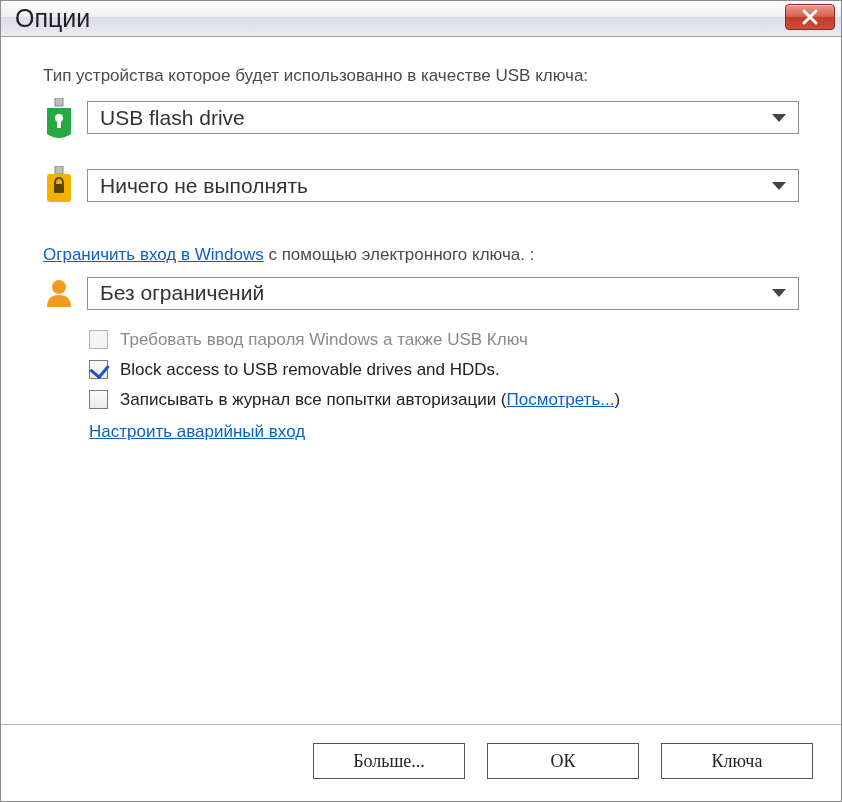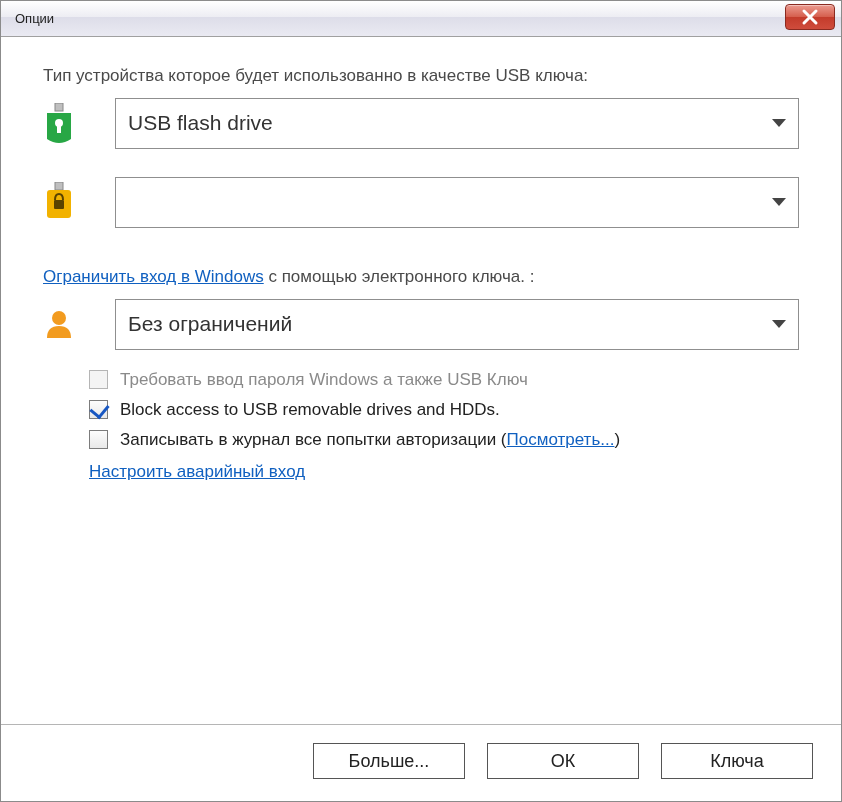--- a/index.html
+++ b/index.html
@@ -25,21 +25,21 @@
   .titlebar {
     height: 36px;
     background: linear-gradient(to bottom, #ffffff 0%, #ededf3 45%, #dddde9 46%, #eaeaf2 100%);
     border-bottom: 1px solid #a0a0a0;
     display: flex;
     align-items: center;
     padding: 0 8px 0 14px;
     position: relative;
   }
   .titlebar .title {
-    font-size: 13px;
+    font-size: 25px;
     color: #222;
   }
   .close-btn {
     position: absolute;
     right: 6px;
     top: 3px;
     width: 50px;
     height: 26px;
     background: linear-gradient(to bottom, #eb9a8f 0%, #d6604f 48%, #c33b2b 50%, #cf4c3c 100%);
     border: 1px solid #8a2a20;
@@ -68,31 +68,30 @@
   }
   .row {
     display: flex;
     align-items: center;
     gap: 12px;
     margin-bottom: 28px;
   }
   .icon-box { width: 32px; display:flex; justify-content:center; }
   .dropdown {
     flex: 1;
-    height: 51px;
+    height: 33px;
     border: 1px solid #8f8f8f;
     background: #fff;
     display: flex;
     align-items: center;
     padding: 12px 12px;
     font-size: 21px;
     color: #333;
     position: relative;
     cursor: pointer;
-    margin-left: 28px;
   }
   .dropdown .caret {
     position: absolute;
     right: 12px;
     top: 50%;
     transform: translateY(-50%);
     width: 0; height: 0;
     border-left: 7px solid transparent;
     border-right: 7px solid transparent;
     border-top: 8px solid #444;
@@ -125,20 +124,21 @@
     transform: rotate(40deg);
   }
   .disabled { color: #8a8a8a; }
   .checkbox.disabled { border-color:#b5b5b5; background:#f4f4f4; }
   .bottom-bar {
     border-top: 1px solid #b5b5b5;
     padding: 18px 28px 22px 0;
     display: flex;
     justify-content: flex-end;
     gap: 22px;
+    font-family: Liberation Serif, serif;
   }
   .btn {
     min-width: 152px;
     height: 36px;
     border: 1px solid #555;
     background: #fff;
     font-size: 18px;
     color: #222;
     display: flex;
     align-items: center;
@@ -183,20 +183,21 @@
     <div class="row">
       <div class="icon-box">
         <svg width="28" height="40" viewBox="0 0 28 40">
           <rect x="10" y="0" width="8" height="8" fill="#bfbfbf" stroke="#888"></rect>
           <rect x="2" y="8" width="24" height="28" rx="3" fill="#f2b200"></rect>
           <rect x="9" y="18" width="10" height="9" rx="1" fill="#5a4300"></rect>
           <path d="M10 18 Q10 12 14 12 Q18 12 18 18" stroke="#5a4300" stroke-width="2" fill="none"></path>
         </svg>
       </div>
       <div class="dropdown">
+        <span>Ничего не выполнять</span>
         <span class="caret"></span>
       </div>
     </div>
 
     <div style="height:10px"></div>
 
     <div class="section-label">
       <span class="link">Ограничить вход в Windows</span><span class="normal-after-link"> с помощью электронного ключа. :</span>
     </div>
     <div class="row" style="margin-bottom:20px;">

